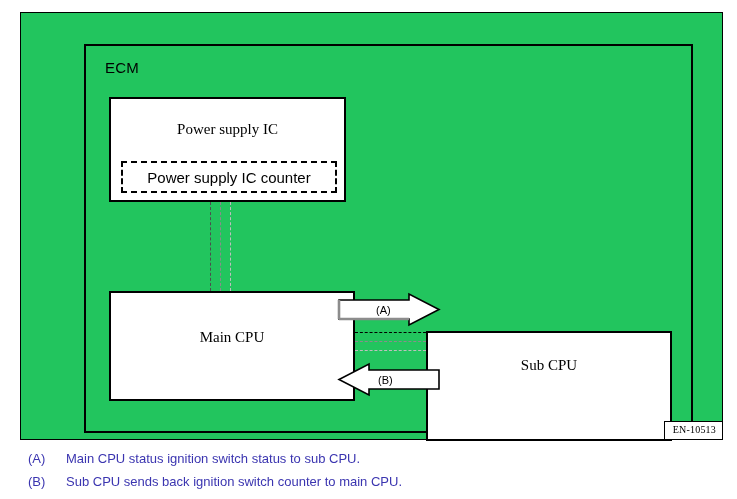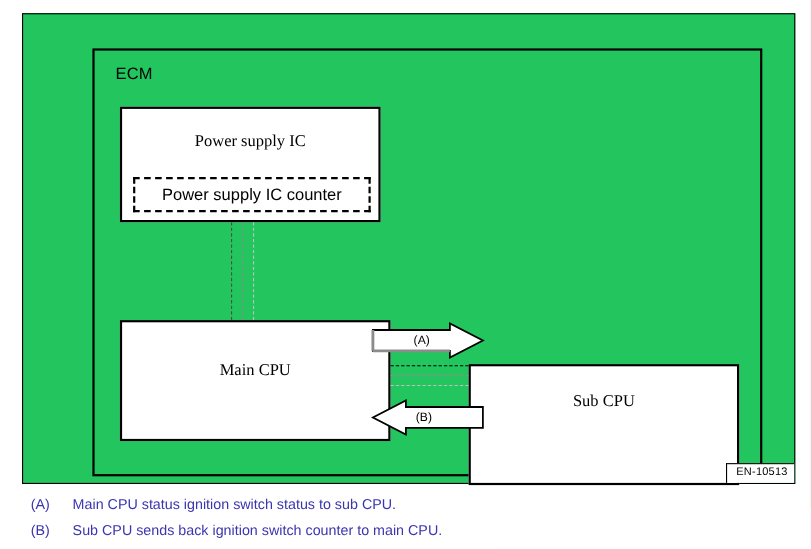--- a/index.html
+++ b/index.html
@@ -145,20 +145,21 @@
     right: 0px;
     bottom: 0px;
     padding: 2px 6px 3px 8px;
     border-left: 1px solid #000000;
     border-top: 1px solid #000000;
     background: #ffffff;
     font-size: 10px;
     color: #000000;
     letter-spacing: 0.2px;
     line-height: 12px;
+    font-family: Liberation Serif, serif;
   }
 
   
   #caption {
     position: absolute;
     left: 28px;
     top: 450px;
     width: 690px;
   }
   .caption-row {

